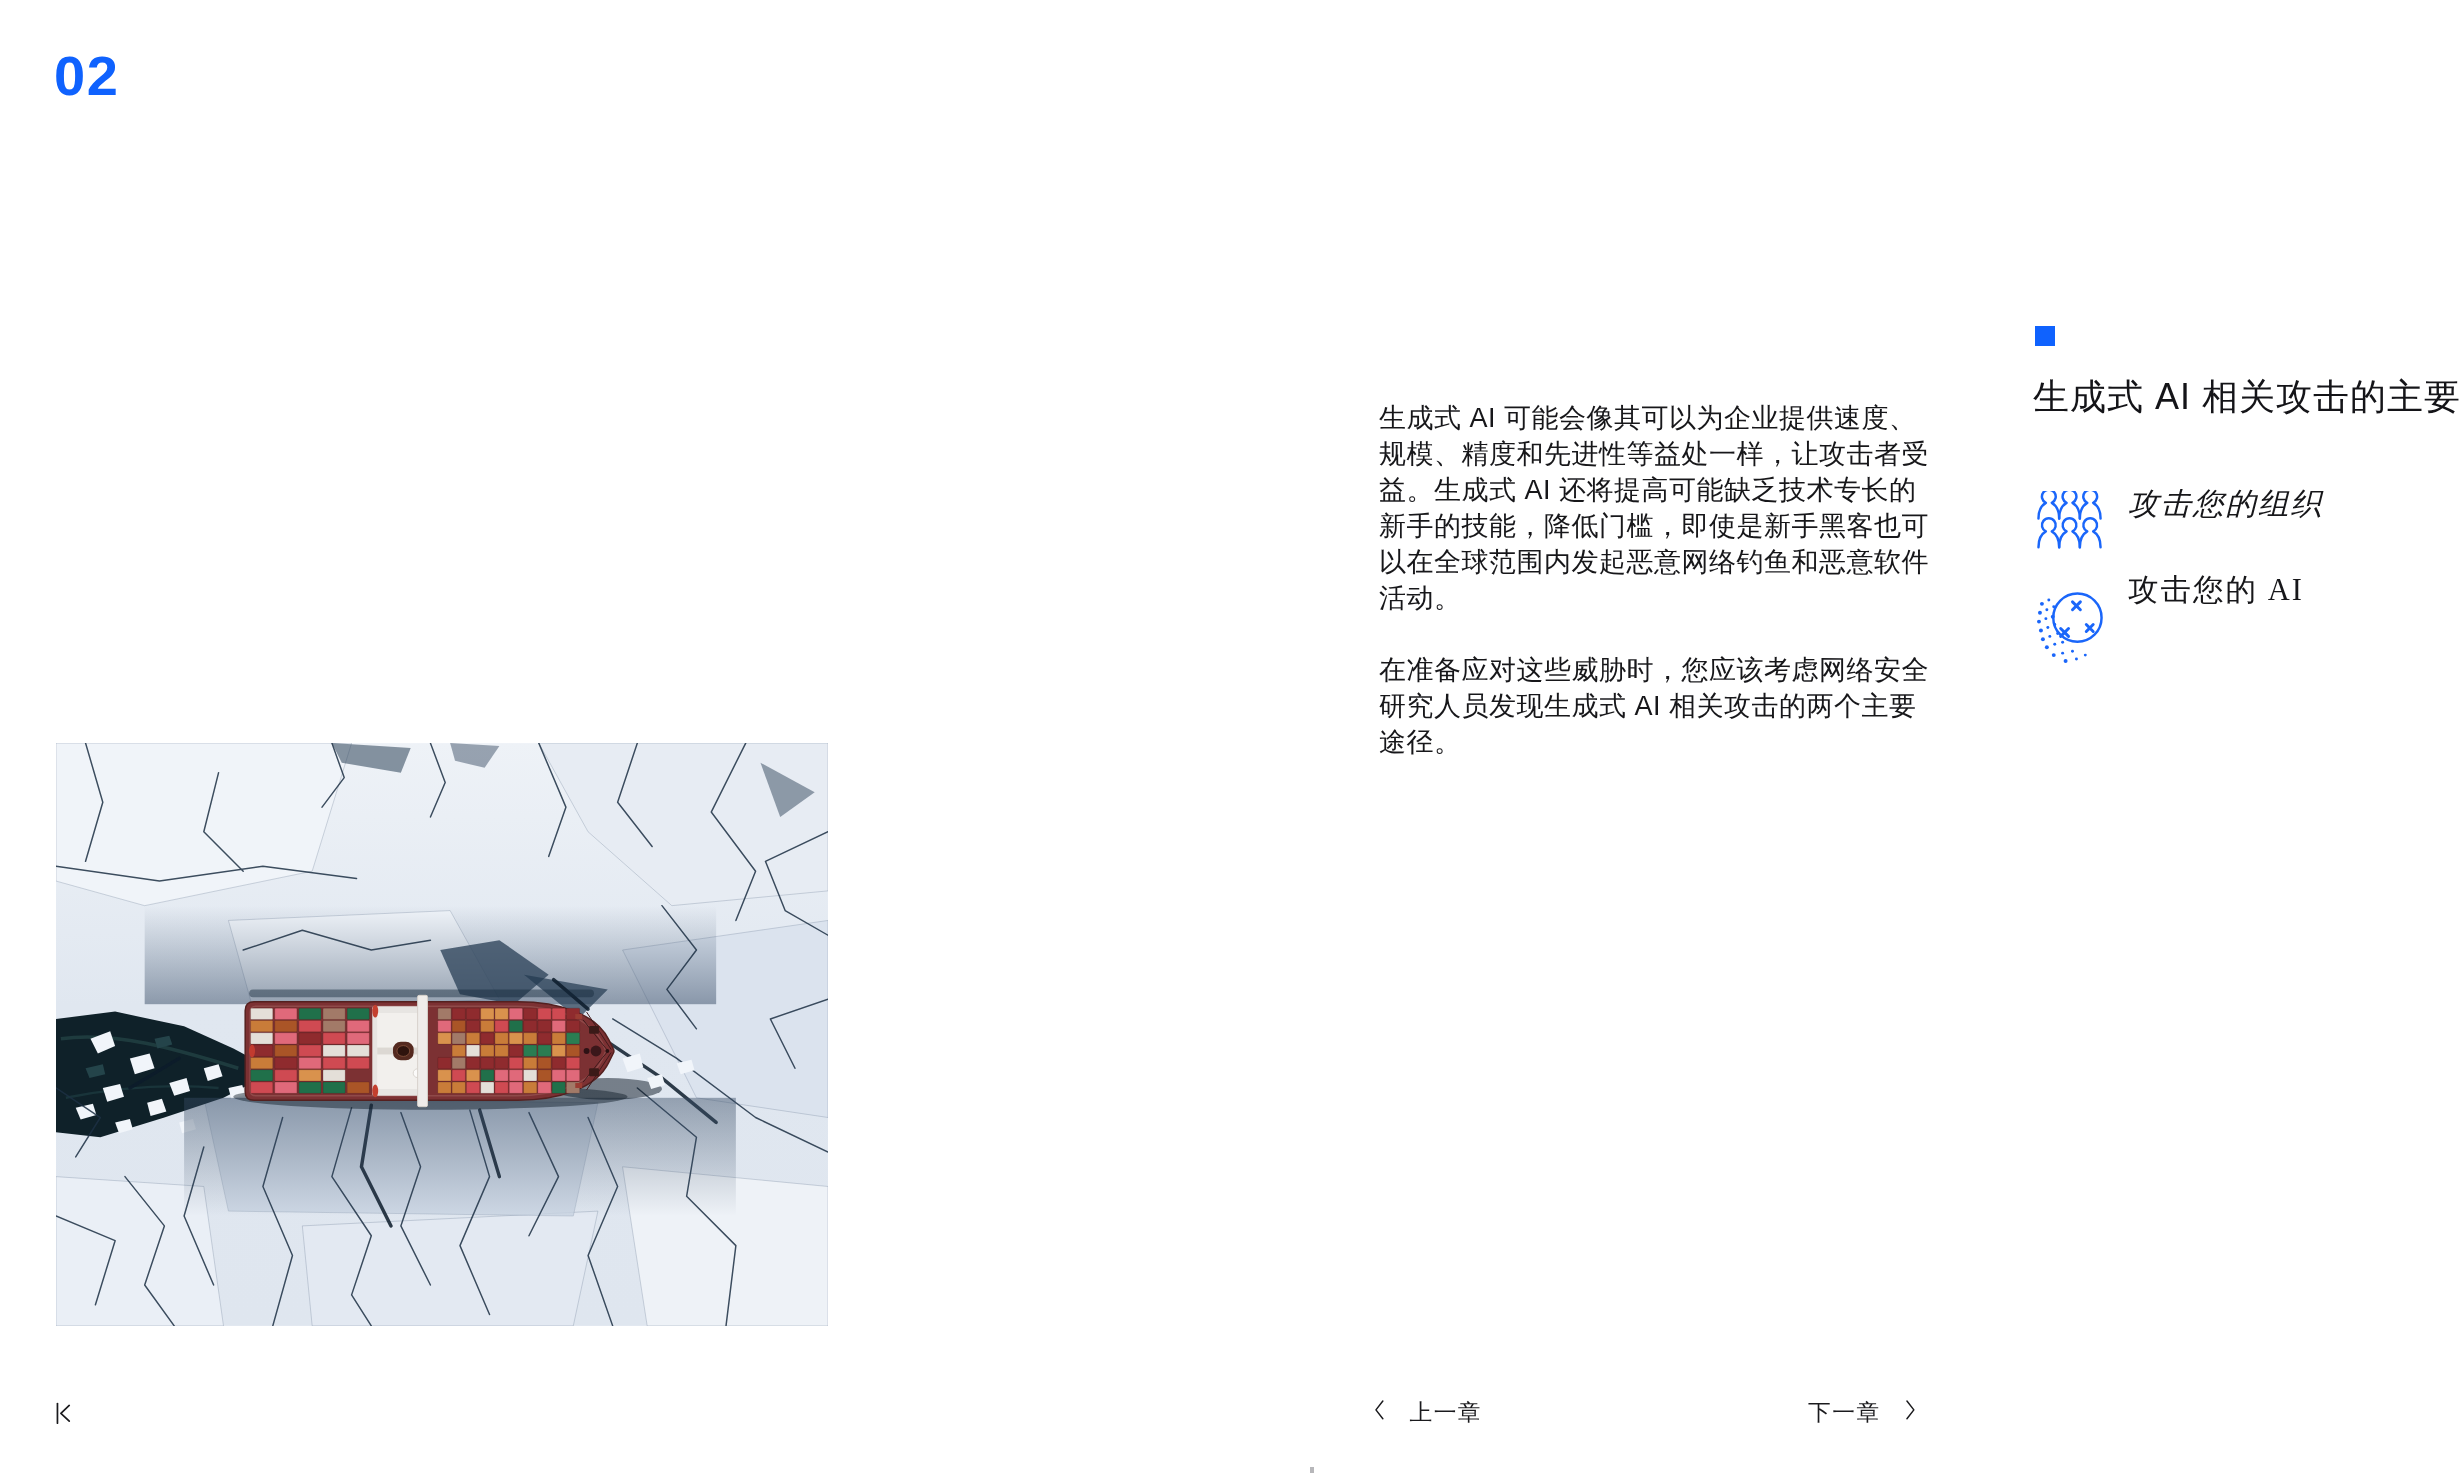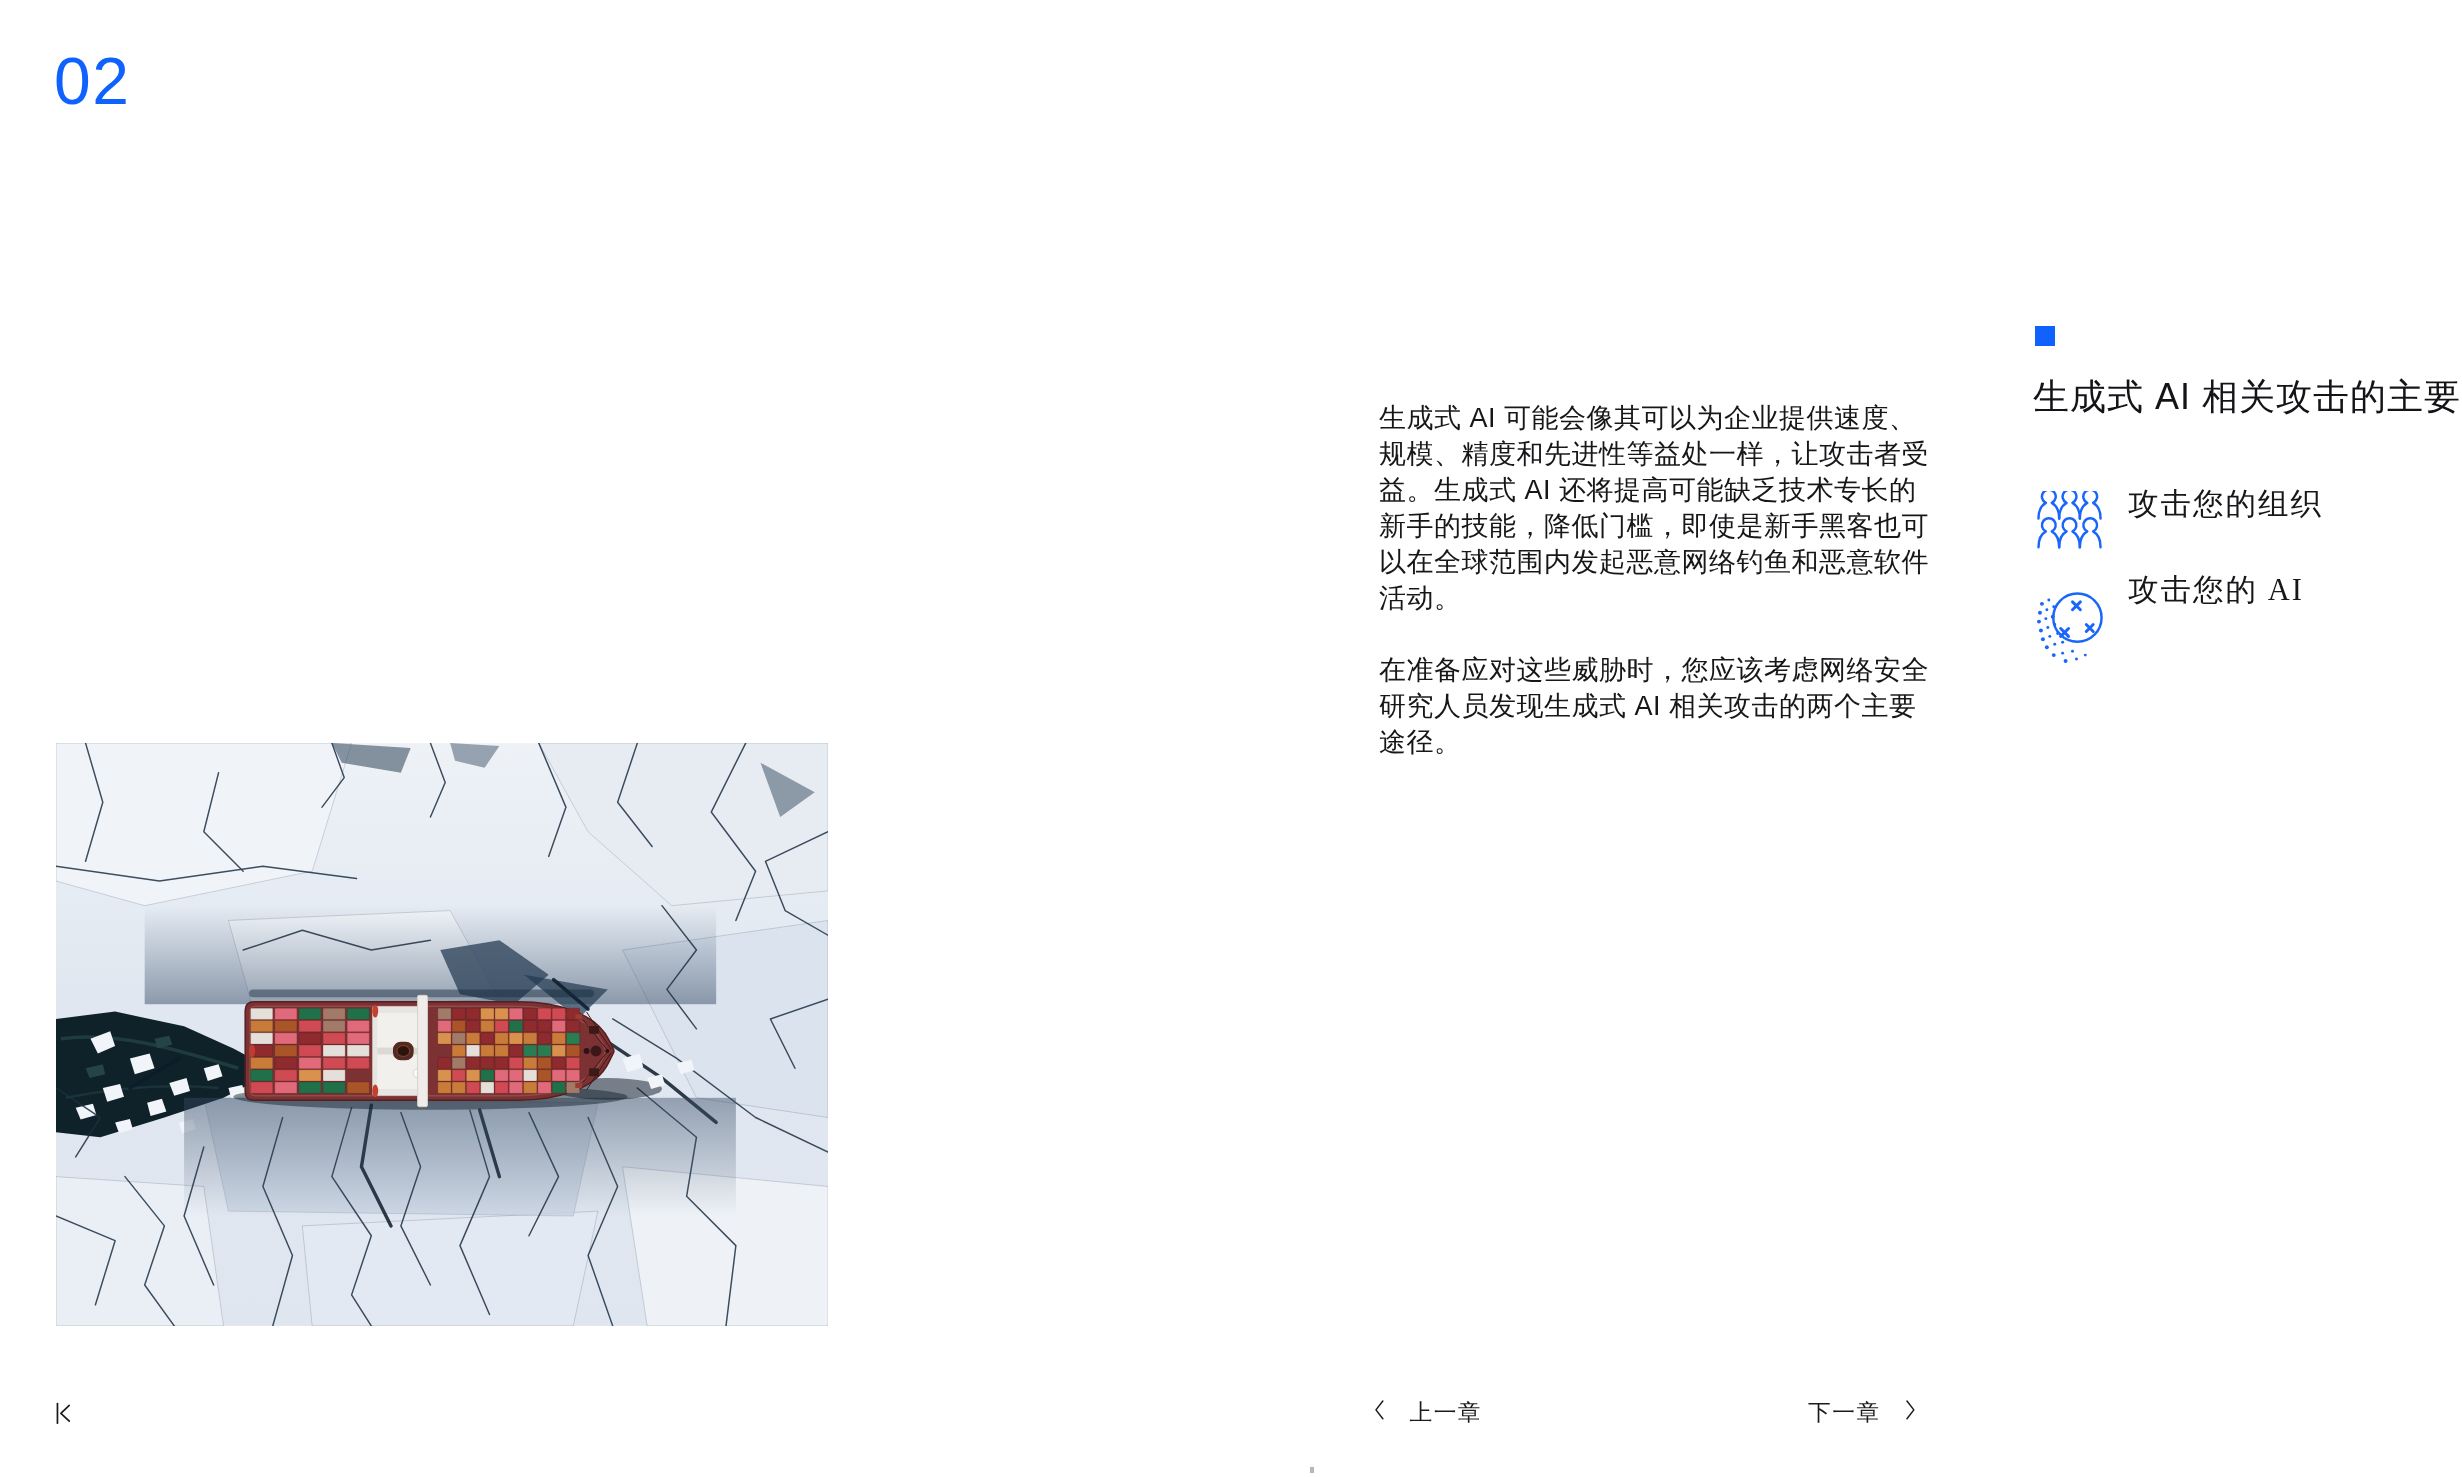--- a/index.html
+++ b/index.html
@@ -2,39 +2,39 @@
 <html style="font-size:7.9px"><head>
 <meta charset="utf-8">
 <style>
   html,body{margin:0;padding:0;background:#ffffff;}
   #page{
     position:relative;width:2626px;height:1477px;overflow:hidden;background:#ffffff;
     font-family:"Liberation Sans","DejaVu Sans",sans-serif;color:#161619;
   }
   .abs{position:absolute;}
   
-  .chapter-number{left:54px;top:45px;font-size:66px;line-height:1.1;font-weight:400;
+  .chapter-number{left:54px;top:45px;font-size:56px;line-height:1.1;font-weight:700;
     color:#0f62fe;letter-spacing:1.5px;}
   .page-title{left:52px;top:179px;font-size:60px;line-height:1.25;font-weight:300;
     color:#141418;letter-spacing:1.5px;white-space:nowrap;}
   
   .hero-figure{left:56px;top:743px;width:772px;height:583px;overflow:hidden;}
   
   .article-col{left:1379px;top:384px;width:556px;font-size:27px;line-height:36px;
     letter-spacing:0.5px;color:#17171a;}
   .article-col p{margin:16px 0 36px 0;}
   
   .aside-marker{left:2035px;top:326px;width:19.7px;height:19.7px;background:#0f62fe;}
   .aside-heading{left:2033px;top:374px;font-size:36px;line-height:1.25;font-weight:300;
     color:#141418;letter-spacing:1px;white-space:nowrap;}
   .aside-item-icon{color:#1a66fa;}
   .icon-people{left:2037px;top:491px;width:67px;height:67px;}
   .icon-ai{left:2037px;top:589px;width:69px;height:79px;}
   .aside-label{font-size:30.5px;letter-spacing:2px;color:#17171a;white-space:nowrap;line-height:1.2;}
-  .aside-label-1{left:2128px;top:485px;}
+  .aside-label-1{left:2128px;top:485px;font-style:italic;}
   .aside-label-2{left:2128px;top:572px;font-family:Liberation Serif, serif;}
   
   .footer-first{left:55px;top:1402px;width:16.7px;height:22.7px;cursor:pointer;}
   .footer-nav{top:1399px;display:flex;align-items:flex-start;gap:22.7px;font-size:22.7px;
     letter-spacing:1.5px;color:#1a1a1d;cursor:pointer;line-height:27.6px;}
   .footer-prev{left:1372px;}
   .footer-next{left:1808px;}
   .nav-chevron{width:14.8px;height:21.7px;flex:0 0 auto;}
   .scroll-nub{left:1310px;top:1467px;width:4.4px;height:5.9px;background:#b7b7ba;}
 </style>

